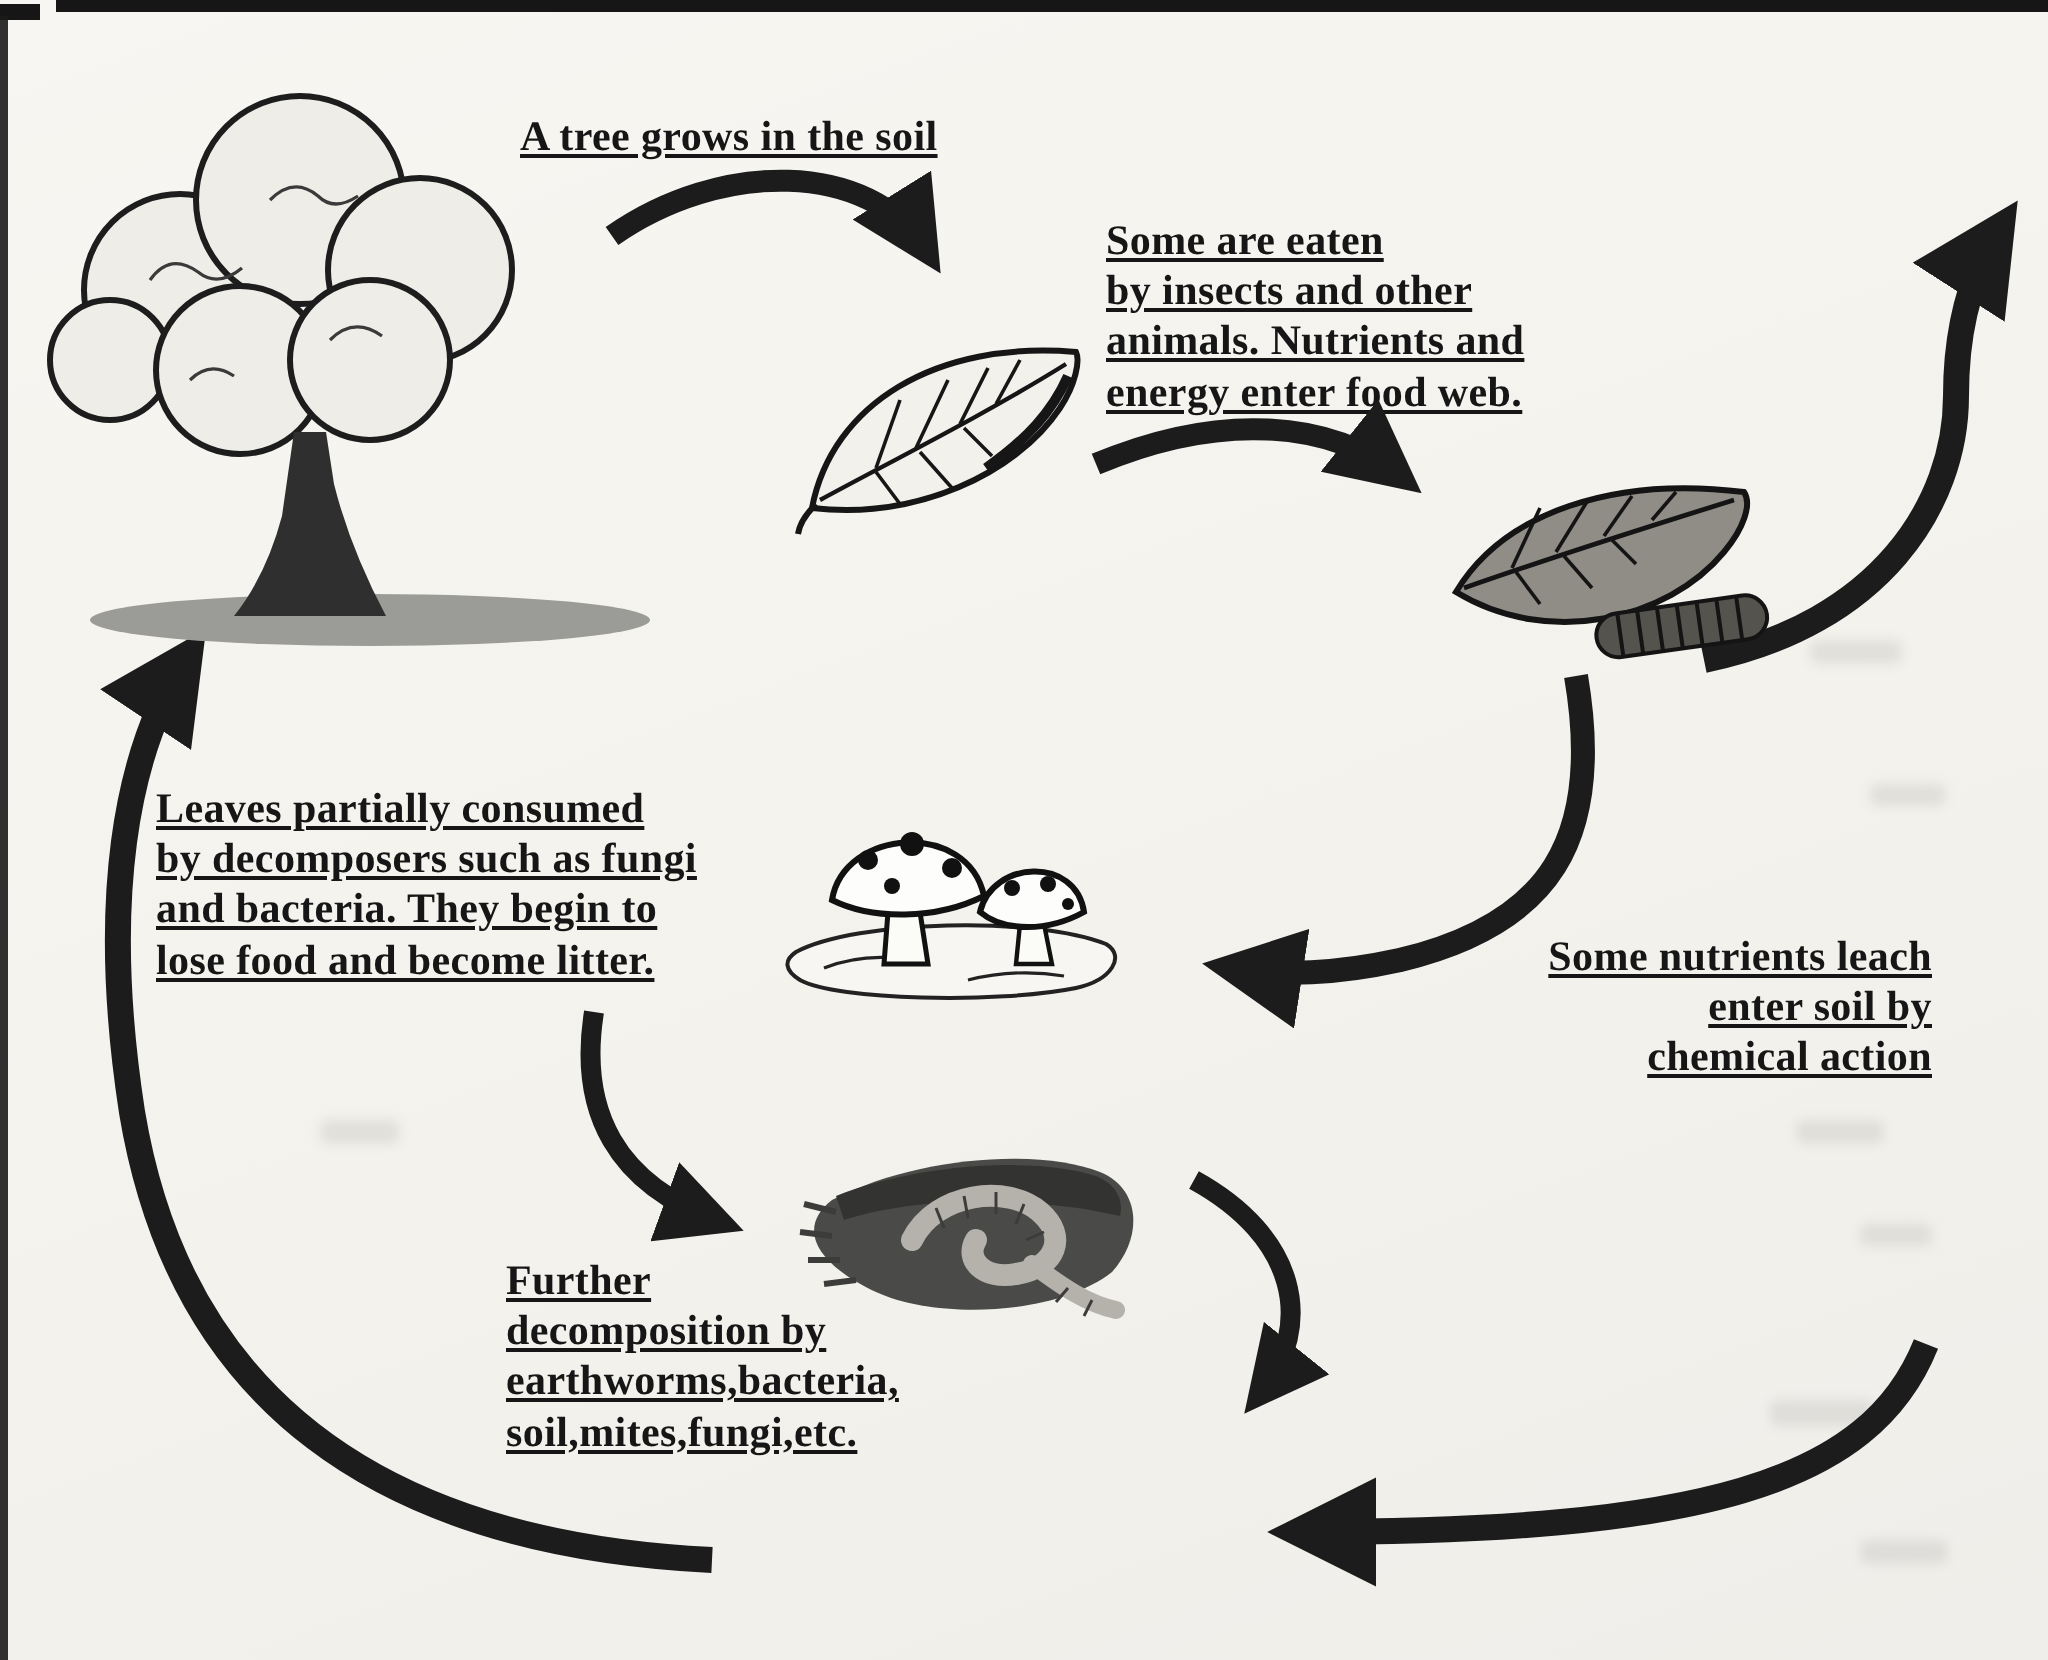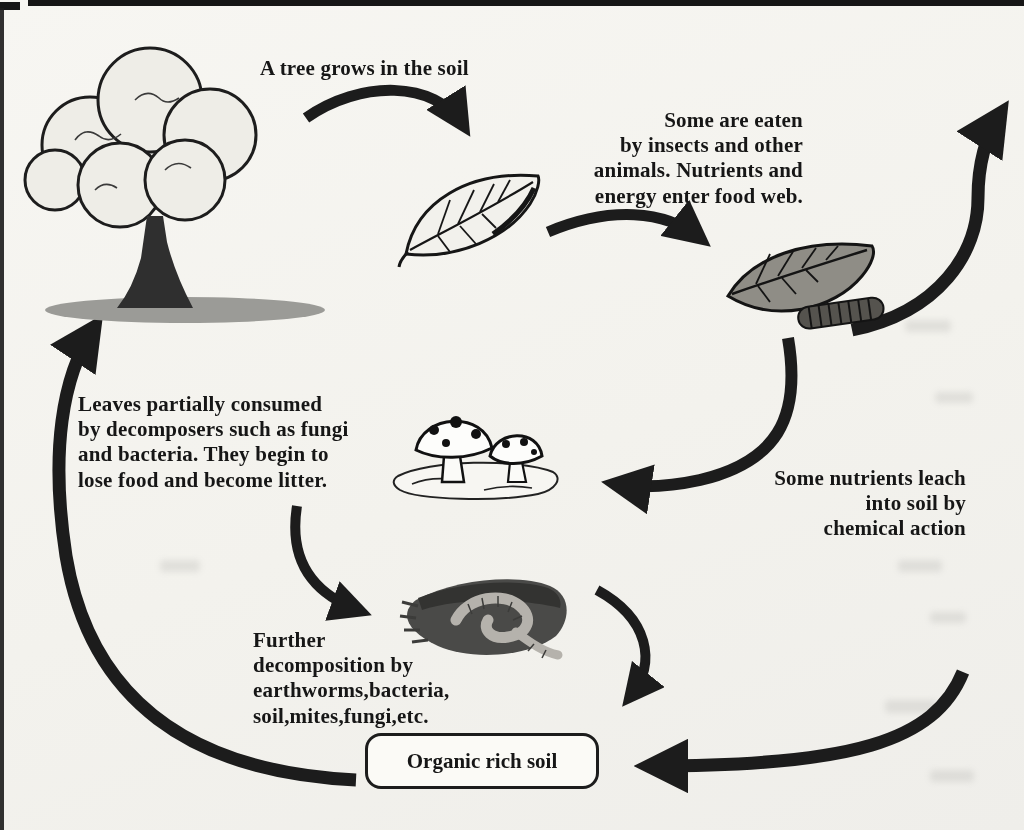--- a/index.html
+++ b/index.html
@@ -5,22 +5,23 @@
   html,body{margin:0;padding:0;background:#e8e7e3;}
   .page{
     position:relative;width:1024px;height:830px;overflow:hidden;
     background:linear-gradient(160deg,#f7f6f2 0%,#f3f2ed 55%,#efeeea 100%);
     font-family:"Liberation Serif",serif;
   }
   .label{
     position:absolute;font-family:"Liberation Serif",serif;font-weight:700;
     font-size:21px;color:#161616;white-space:pre-line;line-height:1.2;
     letter-spacing:.2px;
+    text-decoration:underline;
   }
-  .label.center{text-align:right;}
+  .label.center{text-align:left;}
   .label.right{text-align:right;}
   .soil-box{
     position:absolute;left:365px;top:733px;width:228px;height:50px;
     border:3px solid #1c1c1c;border-radius:16px;background:#fbfaf6;
     display:flex;align-items:center;justify-content:center;
     font-weight:700;font-size:21px;color:#161616;z-index:3;
   }
   .art{position:absolute;left:0;top:0;z-index:1;}
   .scan-top{position:absolute;left:28px;top:0;width:996px;height:6px;background:#161616;z-index:4;}
   .scan-top-nub{position:absolute;left:0;top:2px;width:20px;height:8px;background:#161616;z-index:4;}
@@ -166,24 +167,21 @@
   <div class="label" style="left:260px;top:56px;">A tree grows in the soil</div>
   <div class="label center" style="left:553px;top:108px;width:250px;">Some are eaten
 by insects and other
 animals. Nutrients and
 energy enter food web.</div>
   <div class="label" style="left:78px;top:392px;width:300px;">Leaves partially consumed
 by decomposers such as fungi
 and bacteria. They begin to
 lose food and become litter.</div>
   <div class="label right" style="left:720px;top:466px;width:246px;">Some nutrients leach
-into soil by
+enter soil by
 chemical action</div>
   <div class="label" style="left:253px;top:628px;width:240px;">Further
 decomposition by
 earthworms,bacteria,
 soil,mites,fungi,etc.</div>
 
-  <div class="soil-box">
-    <span>Organic rich soil</span>
-  </div>
 
 </div>
 
 </body></html>

